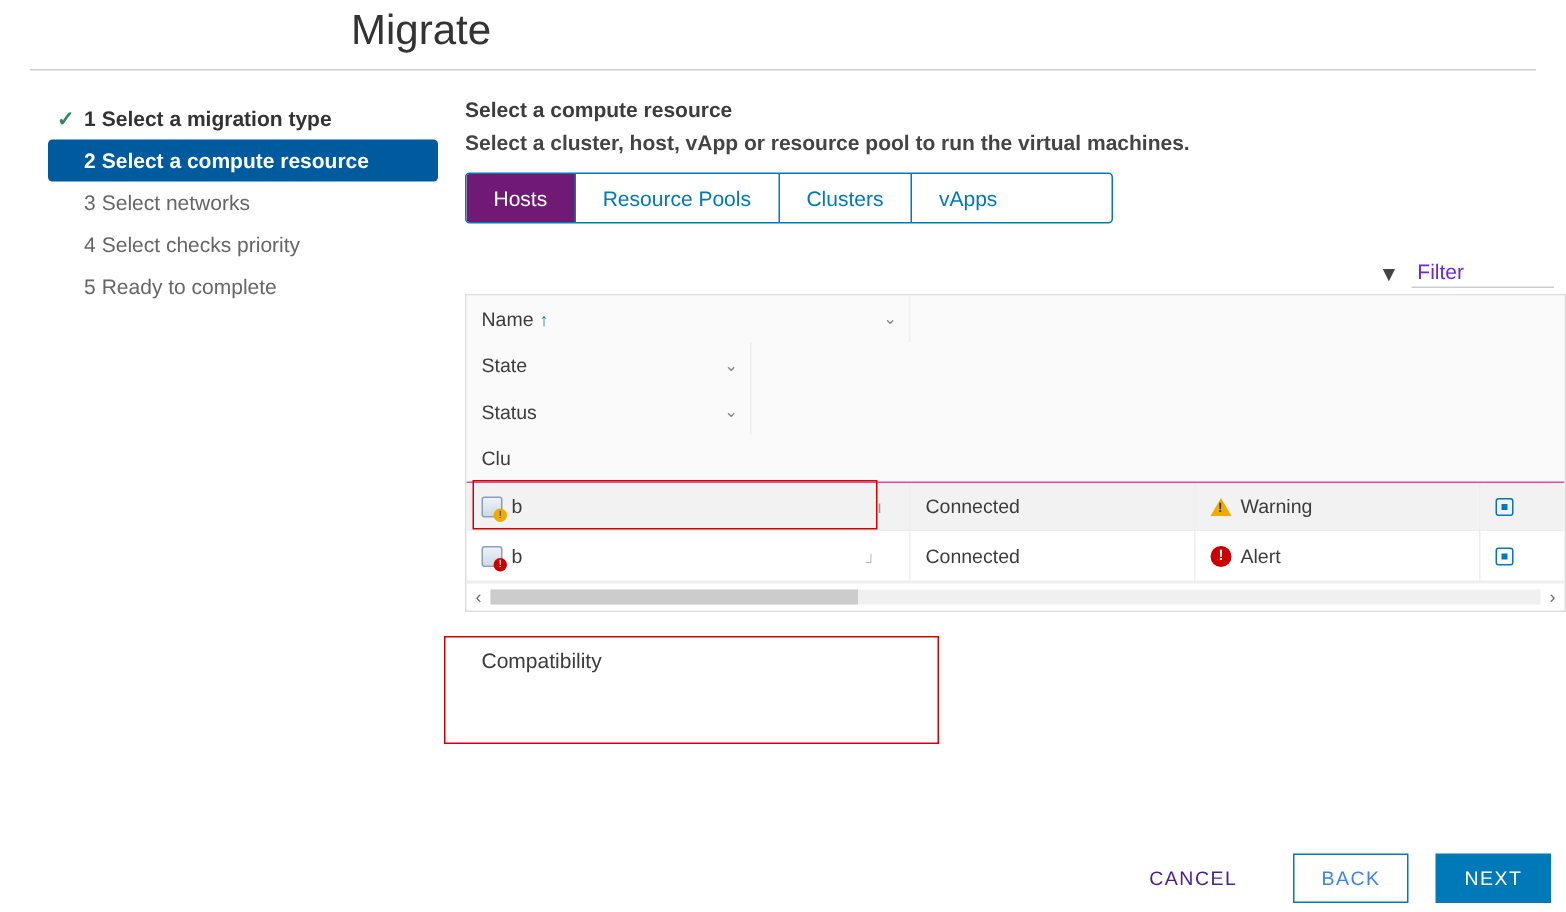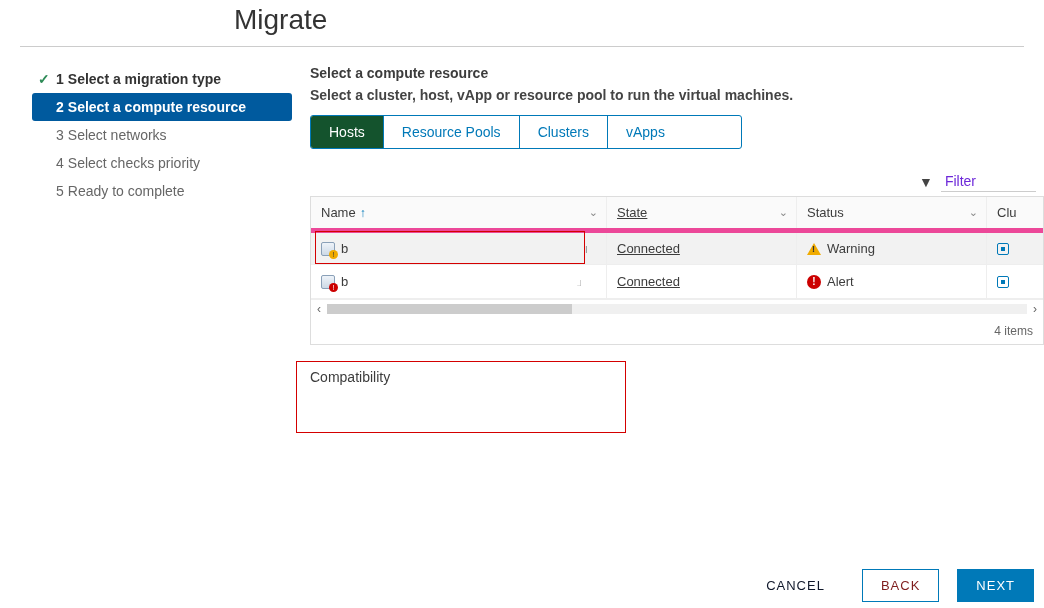--- a/index.html
+++ b/index.html
@@ -73,21 +73,21 @@
     margin-bottom: 18px;
   }
   .tab {
     padding: 8px 18px;
     font-size: 14px;
     color: #0079b8;
     border-right: 1px solid #0079b8;
     cursor: pointer;
   }
   .tab:last-child { border-right: none; }
-  .tab.active { background: #14532d; color: #fff; }
+  .tab.active { background: #701a75; color: #fff; }
 
   .filter-bar {
     display: flex;
     justify-content: flex-end;
     align-items: center;
     padding: 4px 8px;
     font-size: 14px;
     color: #666;
   }
   .filter-icon { color: #444; margin-right: 8px; }
@@ -97,31 +97,32 @@
     border: 1px solid #ddd;
     margin-right: 0;
     overflow: hidden;
   }
   .grid-header, .grid-row {
     display: flex;
     font-size: 13px;
   }
   .grid-header {
     background: #fafafa;
-    border-bottom: 5px solid #ec4899;
+    border-bottom: 1px solid #ec4899;
+    flex-direction: column;
   }
   .col {
     padding: 8px 10px;
     border-right: 1px solid #eee;
     display: flex;
     align-items: center;
     position: relative;
   }
   .col-name { width: 296px; }
-  .col-state { width: 190px; text-decoration: underline; }
+  .col-state { width: 190px; }
   .col-status { width: 190px; }
   .col-clu { width: 48px; border-right: none; }
   .col .sort { color: #0079b8; margin-left: 4px; font-size: 12px; }
   .col .chev {
     position: absolute;
     right: 8px;
     color: #888;
     font-size: 11px;
   }
 
@@ -186,21 +187,21 @@
   .grid-scroll .thumb {
     position:absolute; left:0; top:0; height:10px; width:35%; background:#ccc;
   }
   .grid-footer { text-align:right; font-size:12px; color:#666; padding:6px 10px; }
 
   .red-box1 {
     position:absolute; border:1.5px solid #d40000; pointer-events:none;
   }
 
   .compat-wrap { position: relative; margin-top: 24px; }
-  .compat-title { font-size: 14px; margin-bottom: 6px; }
+  .compat-title { font-size: 14px; margin-bottom: 6px; margin-left: 11px; }
   .compat-box {
     border: 1px solid #555;
     padding: 10px 12px 40px 12px;
     font-size: 14px;
   }
   .compat-check { color: #2e8b57; font-weight:bold; margin-right:6px; }
   .red-box2 {
     position:absolute; border:1.5px solid #d40000; pointer-events:none;
     top:-8px; left:-14px; width:330px; height:72px;
   }
@@ -210,22 +211,22 @@
     bottom: 6px; right: 10px;
     display: flex; gap: 18px; align-items:center;
   }
   .btn {
     font-size: 13px; padding: 8px 18px;
     border: 1px solid transparent;
     background: transparent;
     letter-spacing: 1px;
     cursor: pointer;
   }
-  .btn.cancel { color: #0f172a; }
-  .btn.back { color: #7f1d1d; border:1px solid #0079b8; }
+  .btn.cancel { color: #4c1d95; }
+  .btn.back { color: #3b82f6; border:1px solid #0079b8; }
   .btn.next { background: #0079b8; color: #fff; }
 
   .name-text { color:#3c3c3c; }
   .name-cell-inner { display:flex; align-items:center; width:100%; }
   .name-trail { color:#999; margin-left:auto; margin-right:8px; font-size:12px; }
 </style>
 </head>
 <body>
 
 <div class="dialog-title">Migrate</div>
@@ -344,21 +345,20 @@
         </div>
       </div>
 
       <div class="grid-scroll">
         <span>‹</span>
         <div class="track">
             <div class="thumb"></div>
           </div>
         <span>›</span>
       </div>
-      <div class="grid-footer">4 items</div>
     </div>
 
     <div class="compat-wrap">
       <div class="red-box2"></div>
       <div class="compat-title">Compatibility</div>
     </div>
 
   </div>
 </div>
 

